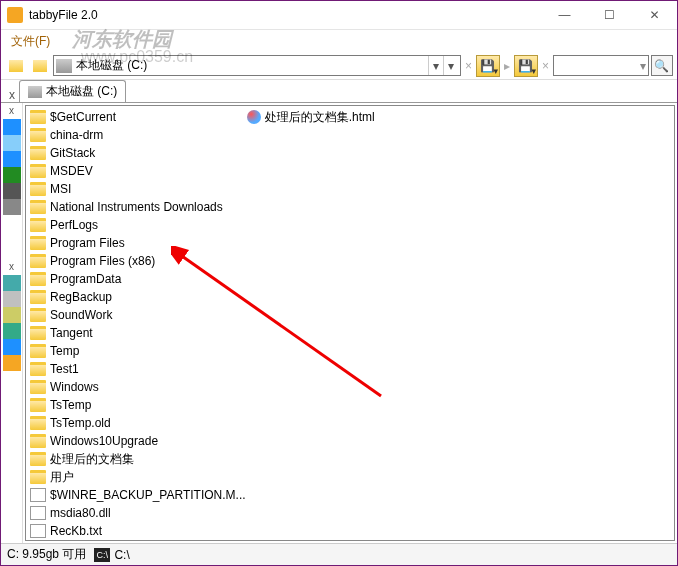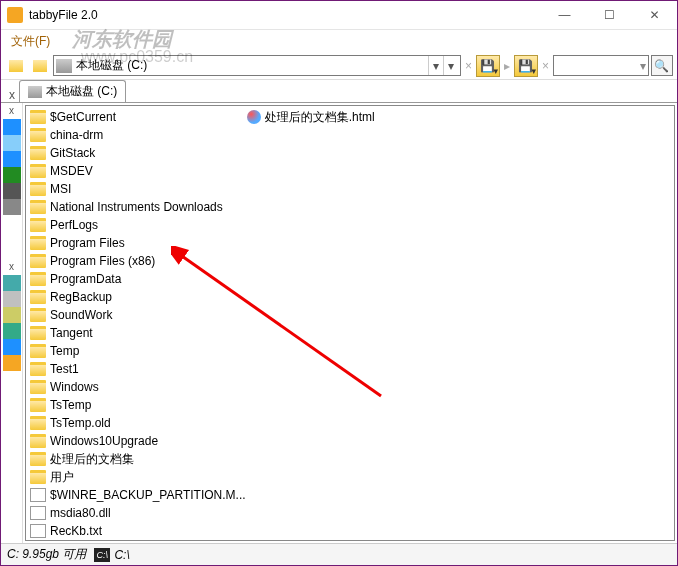--- a/index.html
+++ b/index.html
@@ -35,21 +35,21 @@
 .sb-spacer { height: 40px; }
 .filepane { flex: 1; background: #fff; overflow: auto; position: relative; border: 1px solid #888; margin: 2px; }
 .filelist { padding: 2px 4px; column-width: 200px; column-gap: 10px; column-fill: auto; height: 448px; }
 .file-item { display: flex; align-items: center; gap: 4px; height: 18px; white-space: nowrap; cursor: pointer; break-inside: avoid; }
 .ico { width: 16px; height: 14px; flex-shrink: 0; }
 .folder { background: linear-gradient(#ffe9a8,#f5c93a); border-radius: 1px; border-top: 3px solid #f5c93a; }
 .file { background: #fff; border: 1px solid #999; }
 .html-file { background: radial-gradient(circle at 30% 30%, #f55, #5af 60%); border-radius: 50%; width: 14px; height: 14px; }
 .arrow-annot { position: absolute; left: 145px; top: 140px; pointer-events: none; }
 .statusbar { height: 22px; border-top: 1px solid #ccc; display: flex; align-items: center; padding: 0 6px; gap: 8px; background: #f5f5f5; }
-.statusbar .cell { display: flex; align-items: center; gap: 4px; font-style: italic; }
+.statusbar .cell { display: flex; align-items: center; gap: 4px; }
 .statusbar .spacer { flex: 1; }
 .cmd-ic { width: 16px; height: 14px; background: #222; color: #fff; font-size: 9px; display: flex; align-items: center; justify-content: center; }
 </style>
 </head>
 <body>
 
 <div class="window">
   <div class="titlebar">
     <div class="app-icon"></div>
     <div class="title">tabbyFile 2.0</div>

